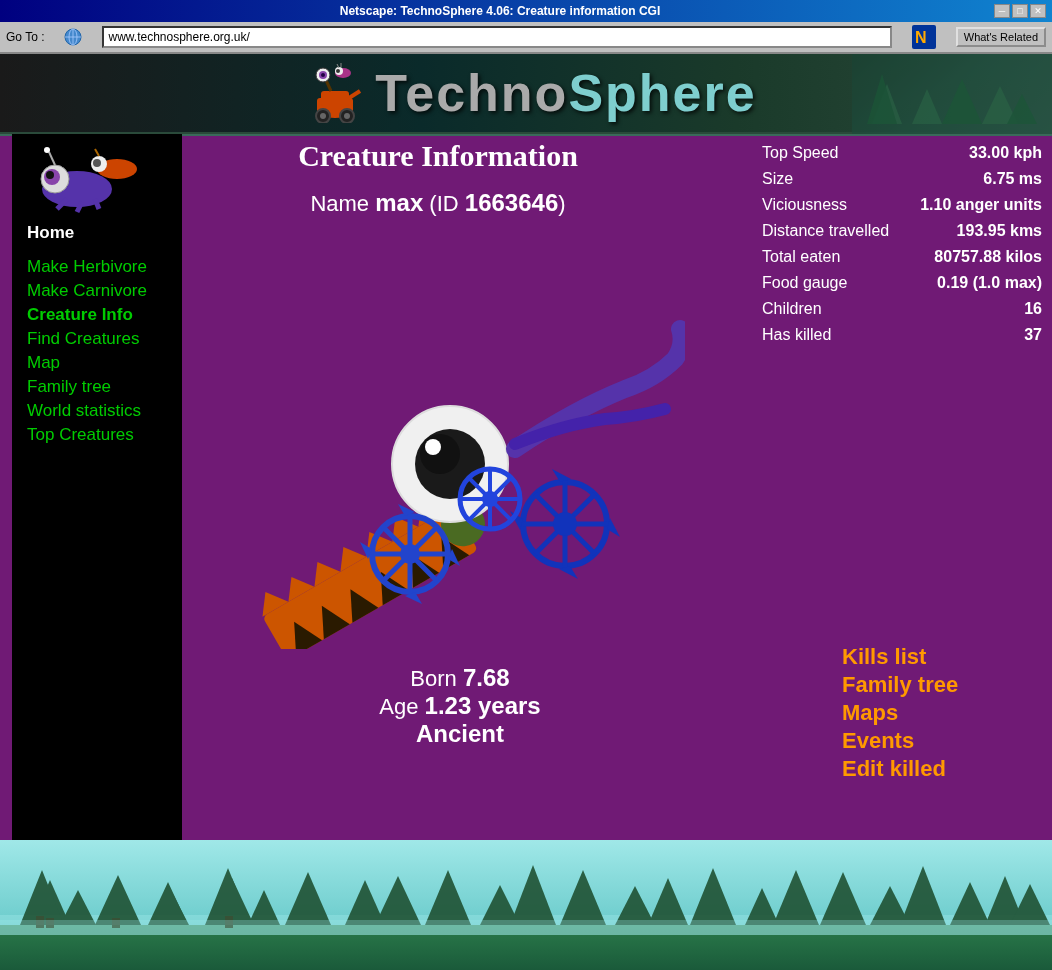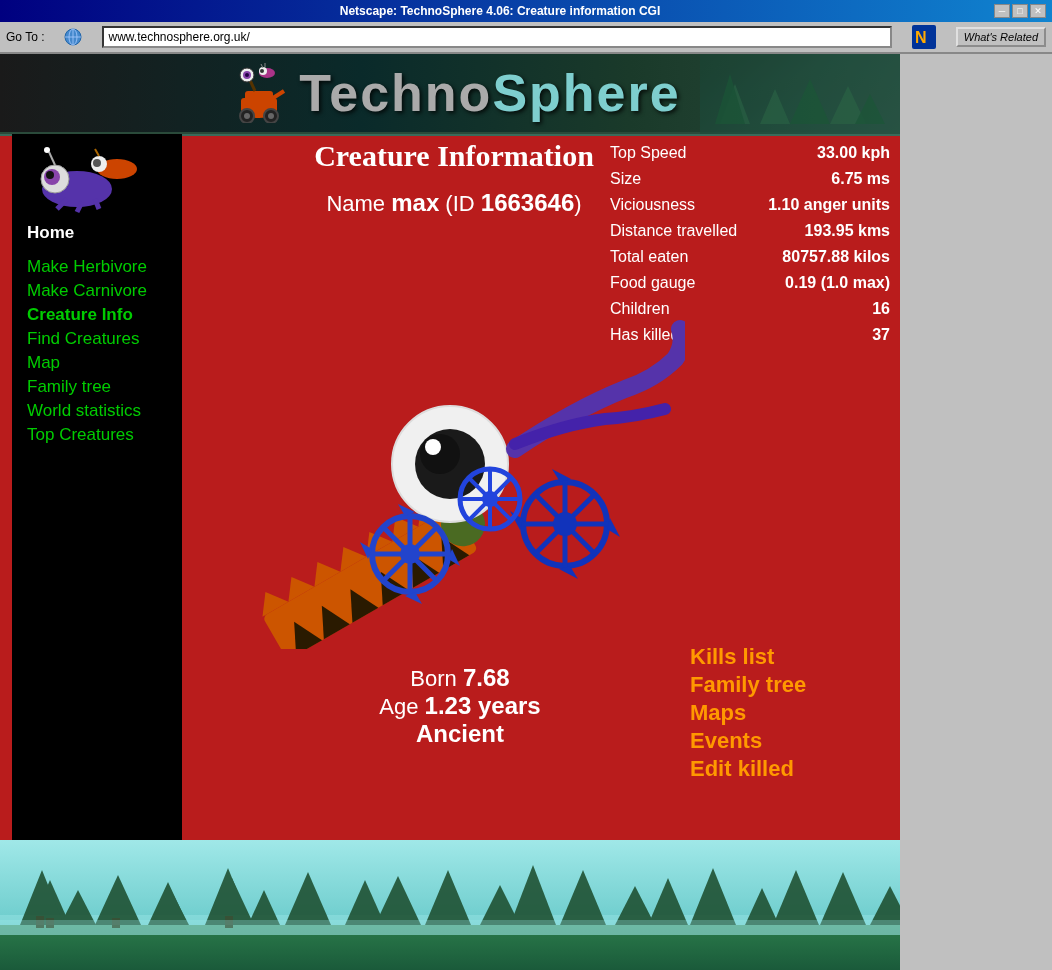--- a/index.html
+++ b/index.html
@@ -76,27 +76,26 @@
     }
     .whats-related {
       background: #c0c0c0;
       border: 2px outset #e0e0e0;
       font-size: 11px;
       padding: 2px 6px;
       cursor: pointer;
       display: flex;
       align-items: center;
       gap: 4px;
-      font-style: italic;
     }
 
     
     .main-content {
-      background: #b91c1c;
-      width: 900px;
+      background: #701a75;
+      width: 1052px;
       height: 916px;
       position: relative;
       overflow: hidden;
     }
 
     
     .header-banner {
       width: 100%;
       height: 80px;
       background: linear-gradient(to right, #1a1a1a 0%, #0a2a2a 40%, #1a3a2a 70%, #2a4a3a 100%);
@@ -183,21 +182,21 @@
     .stat-value {
       color: white;
       font-weight: bold;
       text-align: right;
       flex: 1;
     }
 
     
     .creature-info-section {
       position: absolute;
-      left: 174px;
+      left: 158px;
       top: 85px;
       width: 560px;
       text-align: center;
     }
     .creature-info-title {
       font-size: 30px;
       color: white;
       font-weight: bold;
       font-family: Georgia, serif;
     }

